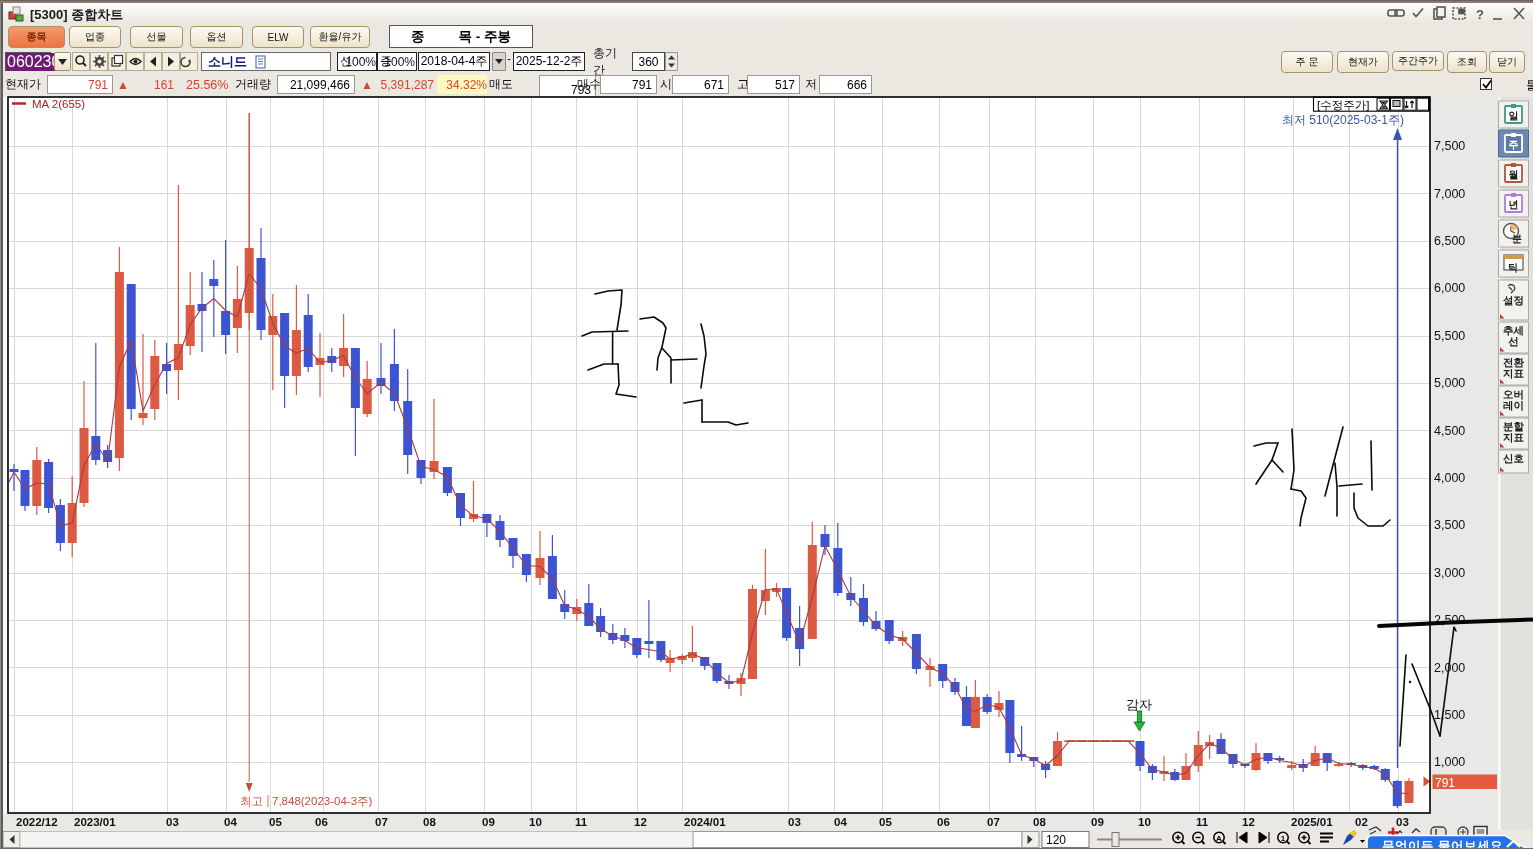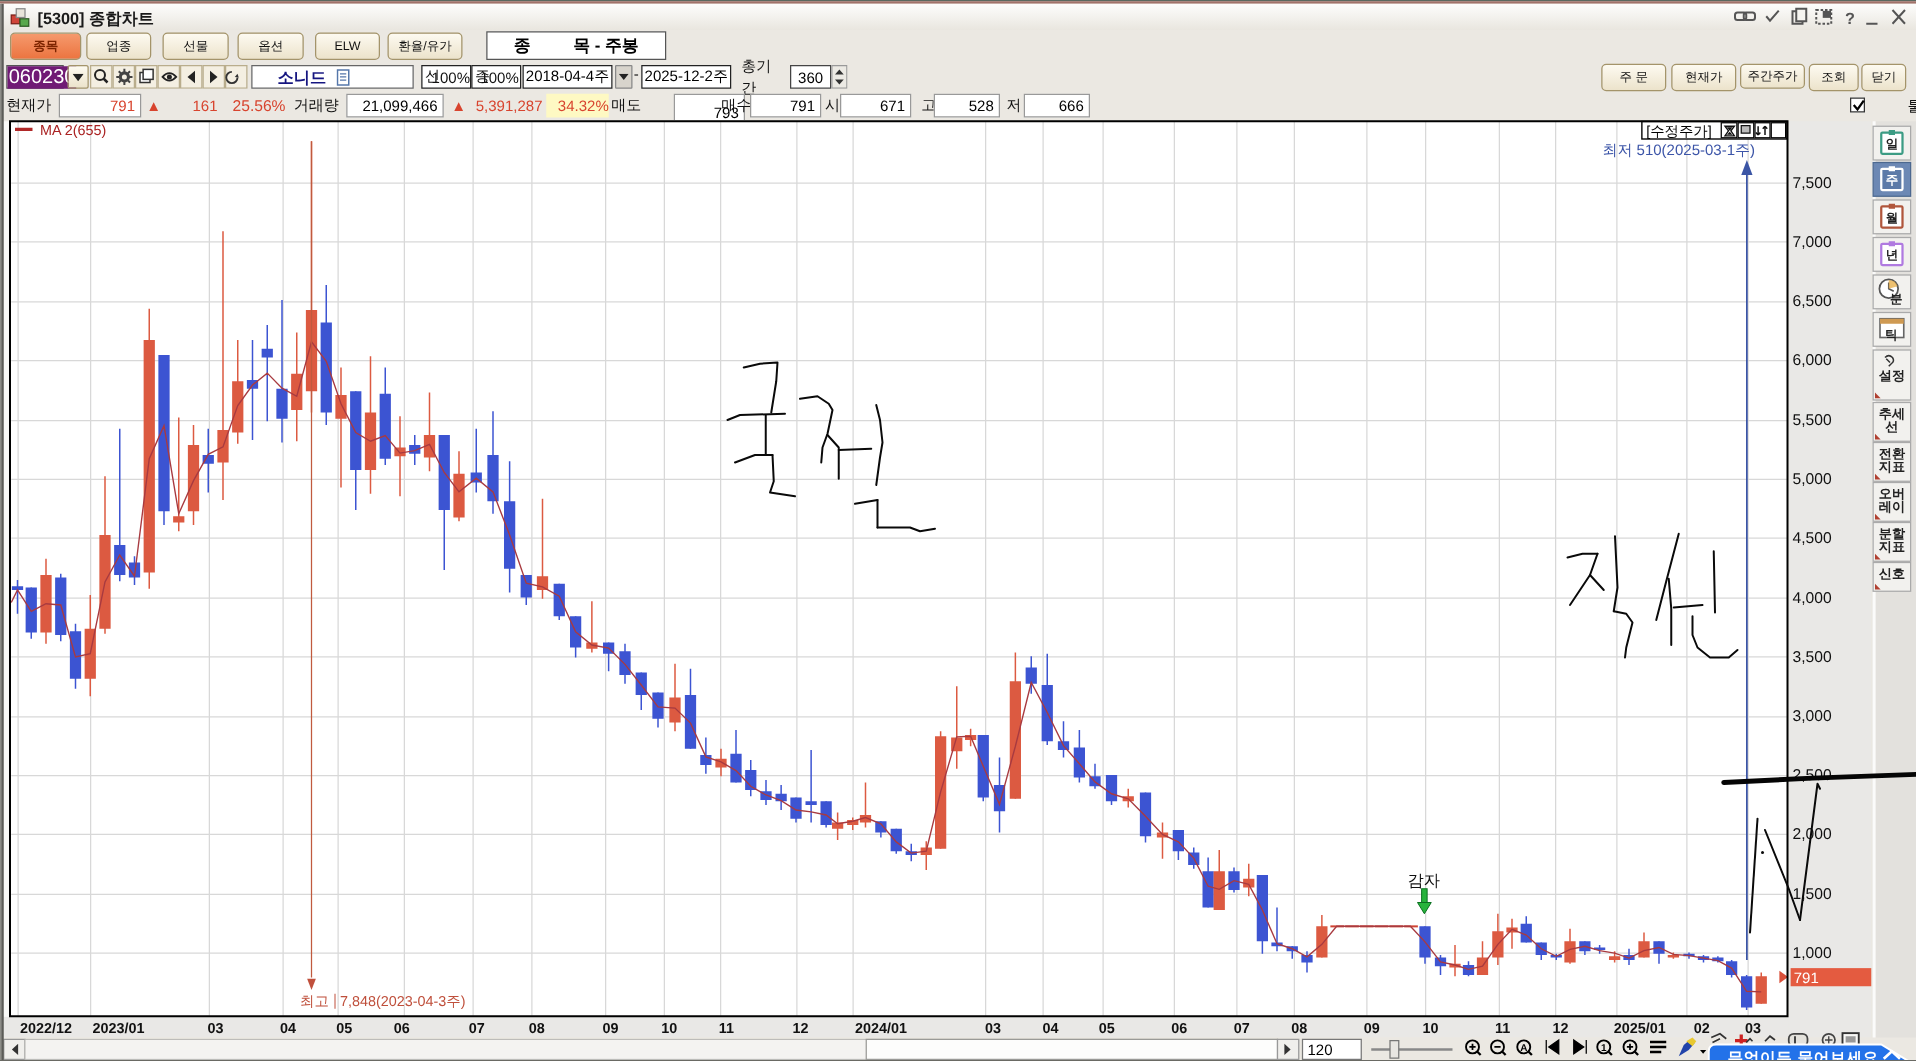--- a/index.html
+++ b/index.html
@@ -82,21 +82,21 @@
 <rect x="40" y="6" width="8" height="8" fill="#fff" stroke="#333" stroke-width="1.2"></rect>
     <rect x="42.5" y="3.5" width="8" height="8" fill="#fff" stroke="#333" stroke-width="1.2"></rect>
 <path d="M58 9.5 q5.5 -6 11 0 q-5.5 6 -11 0 z" fill="none" stroke="#222" stroke-width="1.4"></path>
     <circle cx="63.5" cy="9.5" r="2" fill="#222"></circle>
 <path d="M84 4.5 l-6 5 l6 5 z" fill="#222"></path>
 <path d="M96 4.5 l6 5 l-6 5 z" fill="#222"></path>
 <path d="M113.5 5.5 a4.5 4.5 0 1 0 4.5 4.5" fill="none" stroke="#333" stroke-width="1.5"></path>
     <path d="M118 7 l1 3 l-3.2 -0.5 z" fill="#333"></path>
 </svg>
 <div class="wbox" style="left:201px;top:52px;width:130px;height:19px;border:1px solid #666">
-    <span style="color:#151580;font-weight:bold;font-size:13px;margin-left:20px">소니드</span>
+    <span style="color:#151580;font-weight:bold;font-size:13px;margin-left:6px">소니드</span>
 <svg width="13" height="14" style="margin-left:8px">
       <rect x="1" y="1" width="9" height="12" fill="#fff" stroke="#5577aa" stroke-width="1.2"></rect>
       <path d="M3 4 h5 M3 6.5 h5 M3 9 h5" stroke="#5577aa" stroke-width="1"></path>
     </svg>
   </div>
 <div class="glab" style="left:337px;top:52px;width:40px;height:19px;border:1.2px solid #222;background:#fff;padding-left:2px">신</div>
 <div class="glab" style="left:340px;top:52px;width:36px;height:19px;justify-content:flex-end">100%</div>
 <div class="glab" style="left:377px;top:52px;width:40px;height:19px;border:1.2px solid #222;background:#fff;padding-left:2px">증</div>
 <div class="glab" style="left:380px;top:52px;width:35px;height:19px;justify-content:flex-end">100%</div>
 <div class="wbox" style="left:418px;top:52px;width:72px;height:19px;border:1.2px solid #222;justify-content:center">2018-04-4주</div>
@@ -126,21 +126,21 @@
 <div class="glab red" style="left:361px;top:75px;height:19px">▲</div>
 <div class="glab red" style="left:373px;top:75px;width:61px;height:19px;justify-content:flex-end">5,391,287</div>
 <div class="glab red" style="left:437px;top:75px;width:50px;height:19px;justify-content:flex-end;background:#fef9c3">34.32%</div>
 <div class="glab" style="left:489px;top:75px;height:19px">매도</div>
 <div class="wbox rlab" style="left:539px;top:75px;width:57px;height:29px;border:1px solid #999">793</div>
 <div class="glab" style="left:577px;top:75px;height:19px">매수</div>
 <div class="wbox rlab" style="left:600px;top:75px;width:57px;height:19px;border:1px solid #999">791</div>
 <div class="glab" style="left:660px;top:75px;height:19px">시</div>
 <div class="wbox rlab" style="left:672px;top:75px;width:57px;height:19px;border:1px solid #999">671</div>
 <div class="glab" style="left:737px;top:75px;height:19px">고</div>
-<div class="wbox rlab" style="left:747px;top:75px;width:53px;height:19px;border:1px solid #999">528</div>
+<div class="wbox rlab" style="left:747px;top:75px;width:53px;height:19px;border:1px solid #999">517</div>
 <div class="glab" style="left:805px;top:75px;height:19px">저</div>
 <div class="wbox rlab" style="left:819px;top:75px;width:53px;height:19px;border:1px solid #999">666</div>
 
 <div class="abs" style="left:1480px;top:78px;width:12px;height:12px;background:#fff;border:1.2px solid #333"></div>
 <svg class="abs" style="left:1481px;top:79px" width="11" height="11">
     <path d="M2 5 l3 3.5 l5 -7" stroke="#000" stroke-width="1.8" fill="none"></path>
   </svg>
 <div class="glab" style="left:1526px;top:77px;font-size:12px">툴바</div>
 <svg width="1533" height="753" viewBox="0 96 1533 753" style="position:absolute;left:0;top:96px">
 <rect x="0" y="96" width="1533" height="753" fill="#ebe8e2"></rect>

